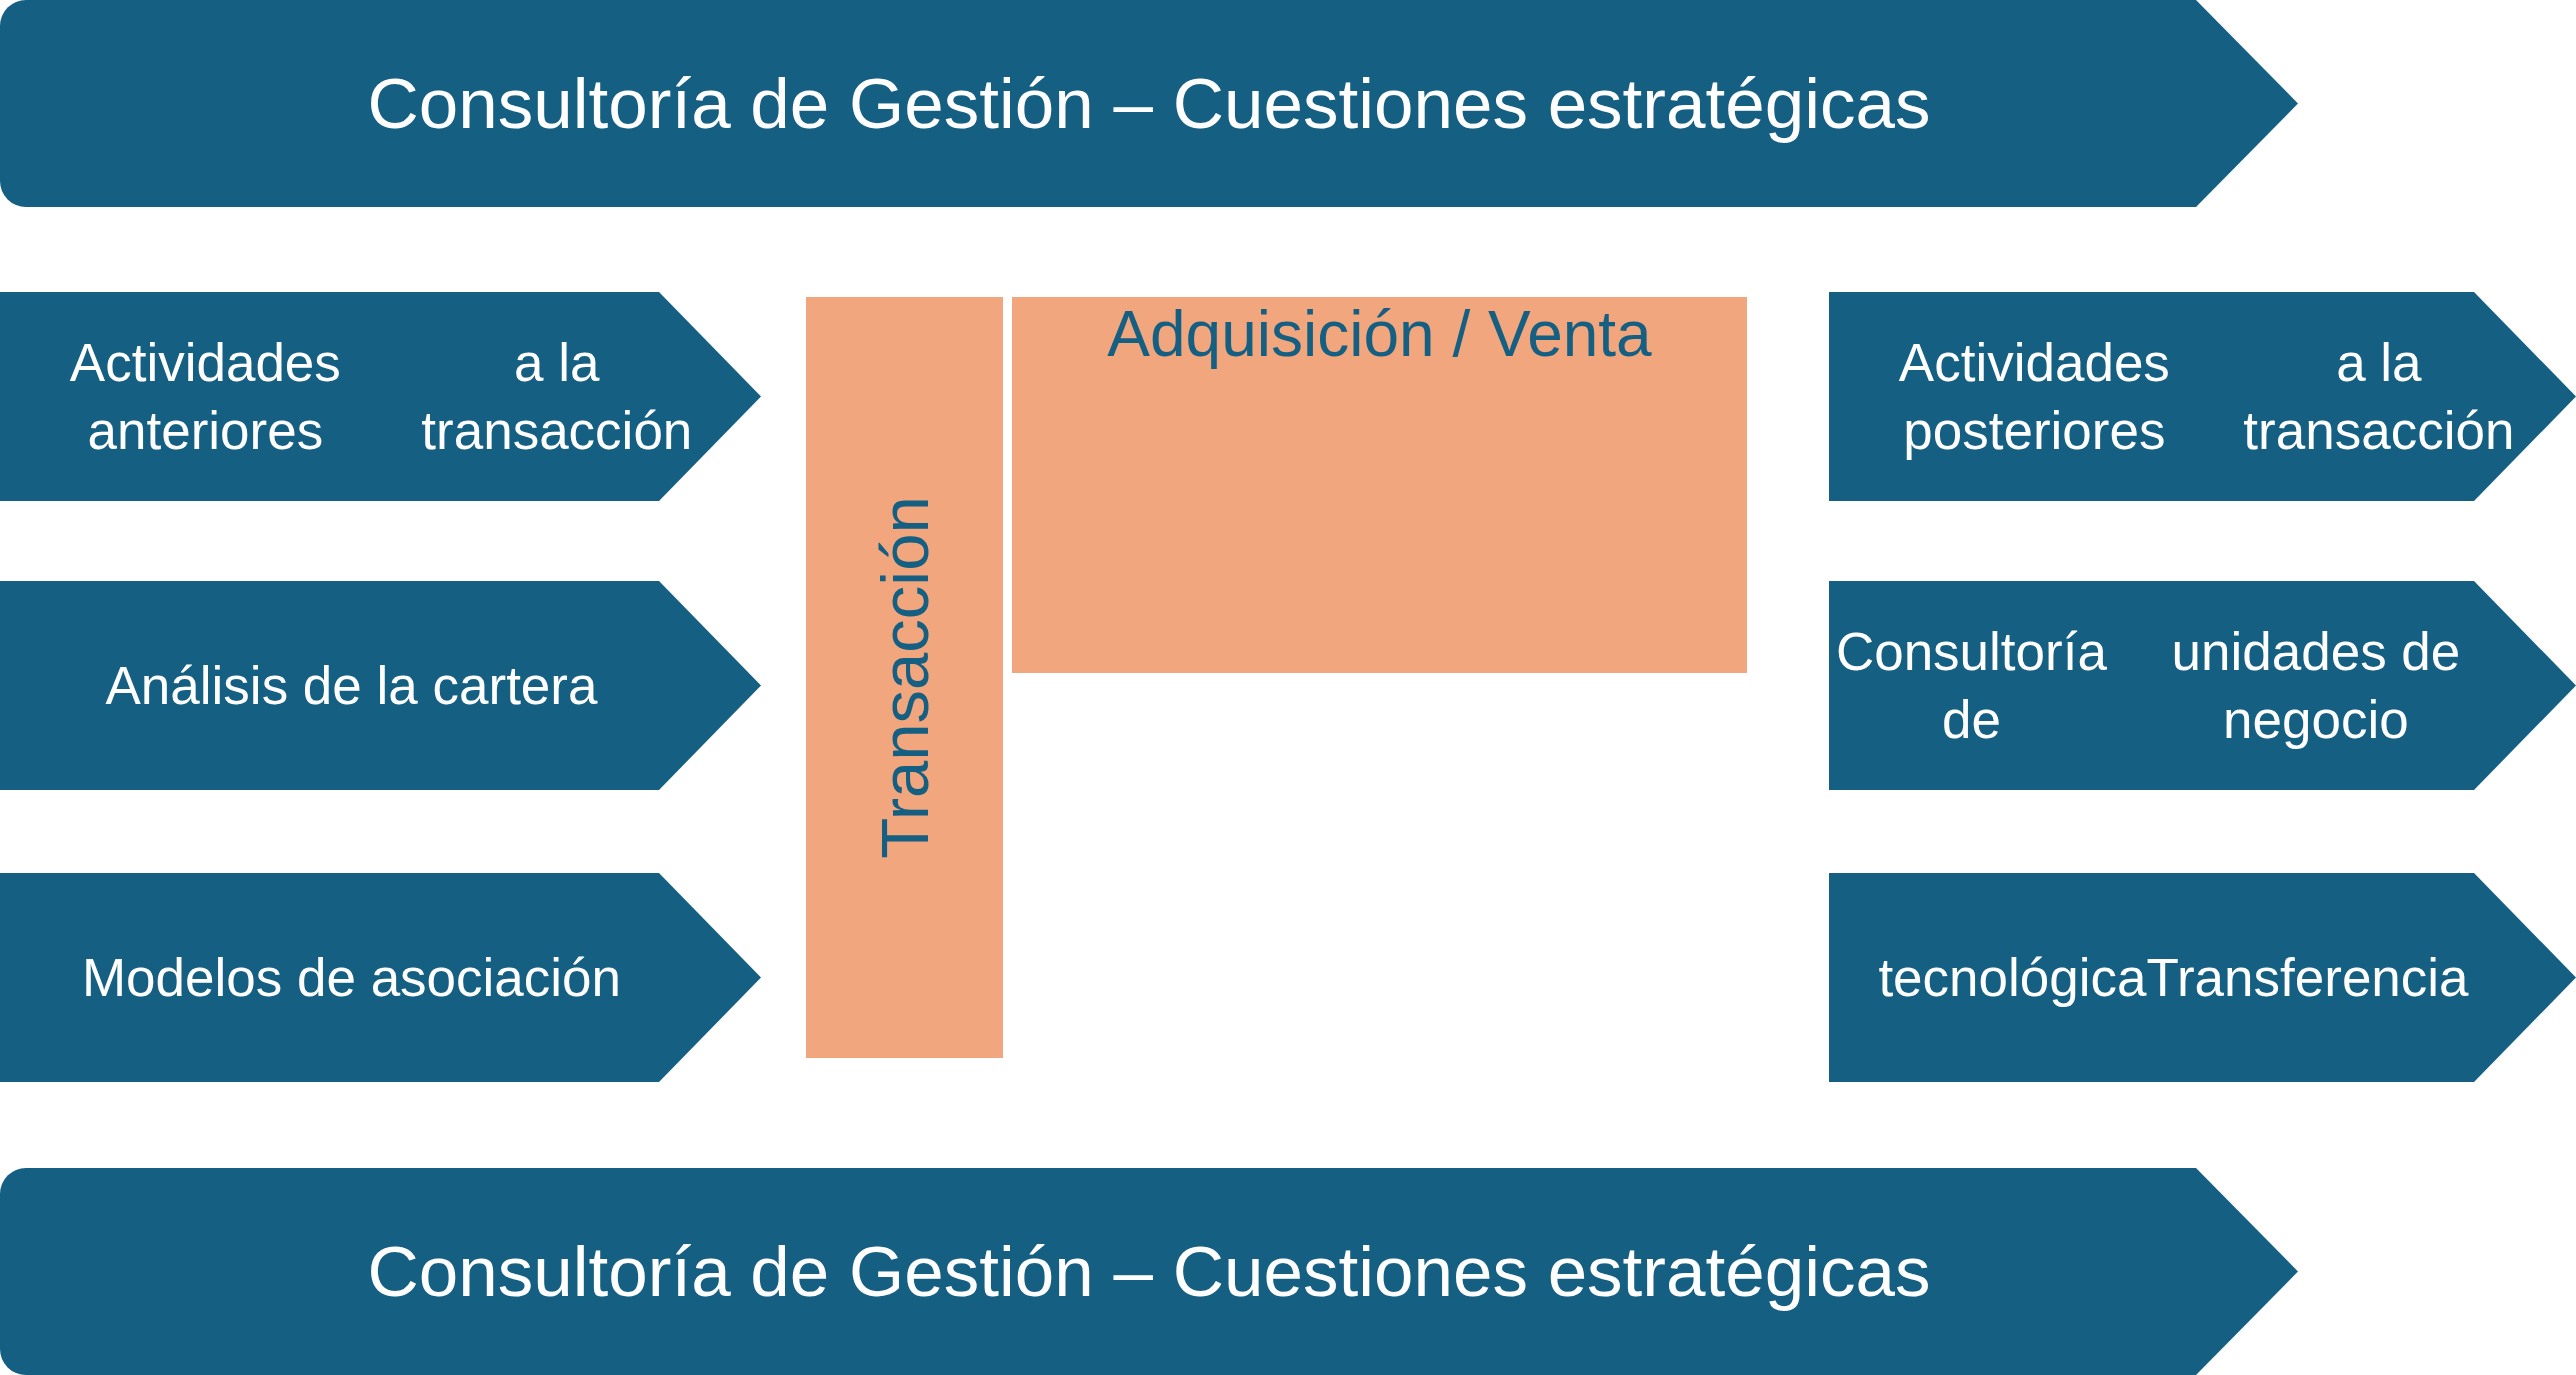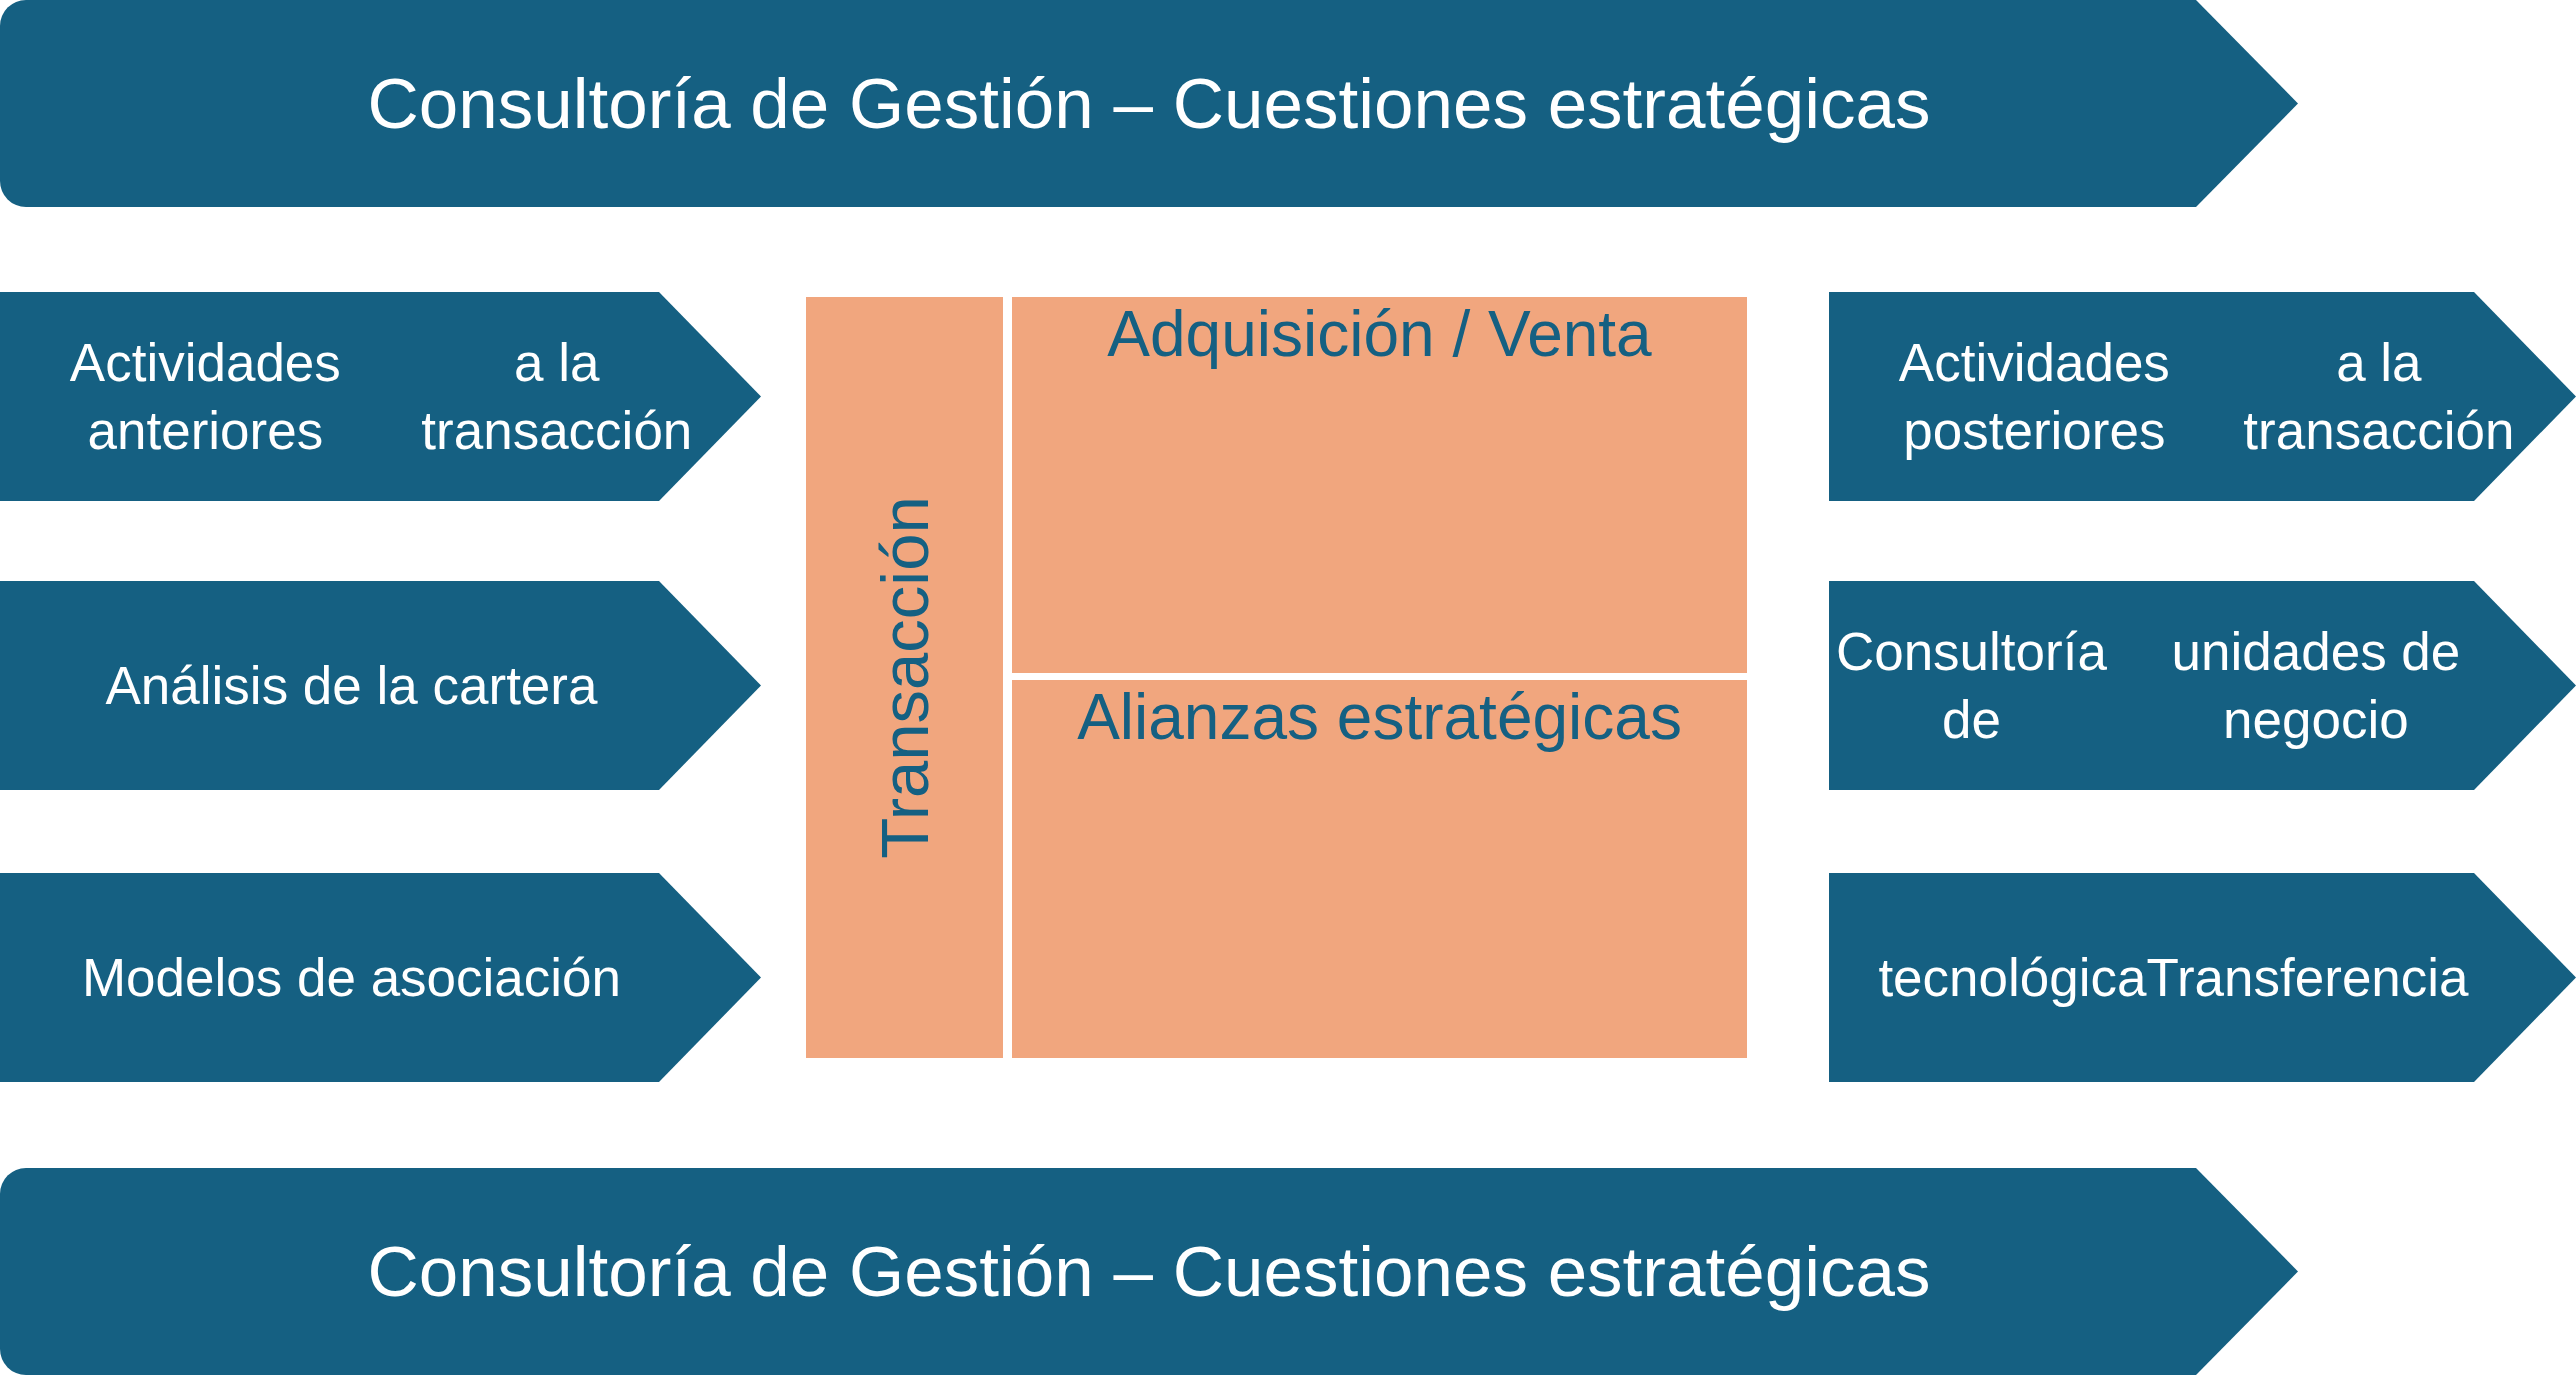--- a/index.html
+++ b/index.html
@@ -89,23 +89,20 @@
       <span>Modelos de asociación</span>
     </span>
   </div>
 
   <div class="vbar">
     <span class="vbar-label">Transacción</span>
   </div>
   <div class="center-box box-1">
     <span>Adquisición / Venta</span>
   </div>
-  <div class="center-box box-2">
-    <span>Alianzas estratégicas</span>
-  </div>
 
   <div class="arrow side-arrow right band-1">
     <span class="label-lines">
       <span>Actividades posteriores</span>
       <span>a la transacción</span>
     </span>
   </div>
   <div class="arrow side-arrow right band-2">
     <span class="label-lines">
       <span>Consultoría de</span>

